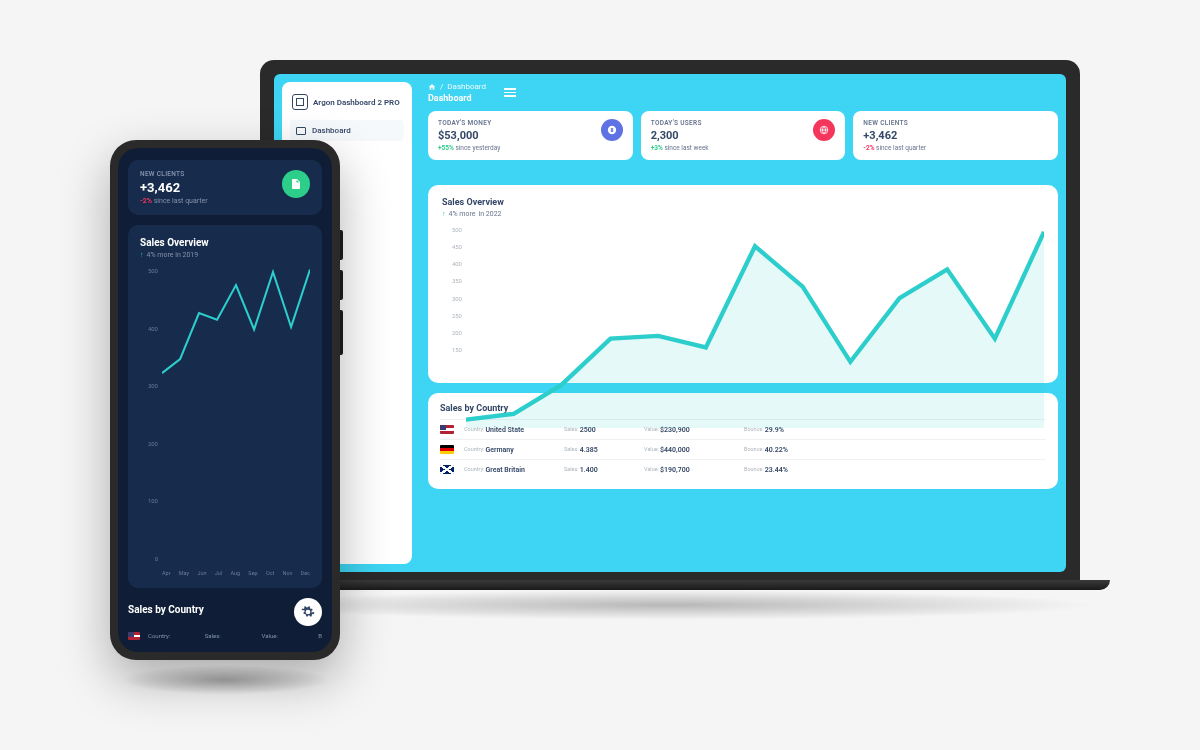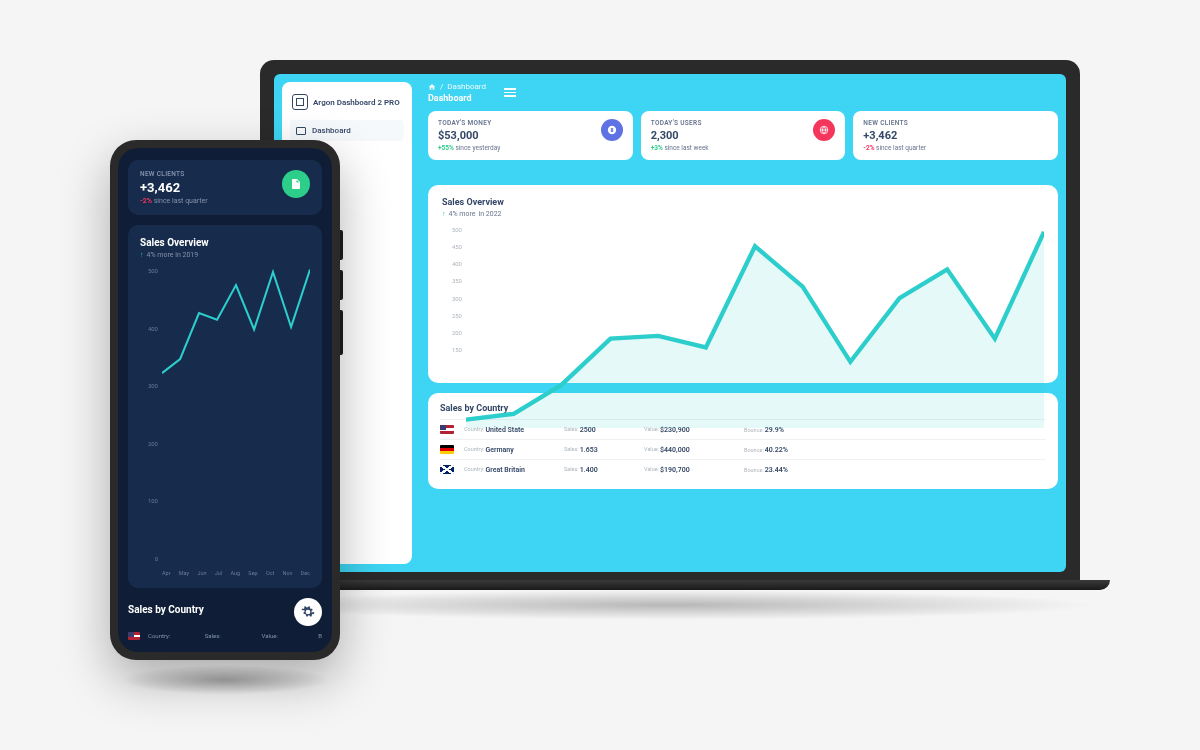--- a/index.html
+++ b/index.html
@@ -64,21 +64,21 @@
 .tbl-row:first-of-type { border-top:none; }
 .flag { width:14px; height:9px; border-radius:1px; flex-shrink:0; }
 .flag.us { background:linear-gradient(#b22234 33%,#fff 33% 66%,#b22234 66%); position:relative; }
 .flag.us::before { content:""; position:absolute; left:0; top:0; width:6px; height:5px; background:#3c3b6e; }
 .flag.de { background:linear-gradient(#000 33%,#dd0000 33% 66%,#ffce00 66%); }
 .flag.gb { background:#012169; position:relative; overflow:hidden; }
 .flag.gb::before { content:""; position:absolute; inset:0; background:linear-gradient(to bottom right,transparent 42%,#fff 42% 58%,transparent 58%),linear-gradient(to bottom left,transparent 42%,#fff 42% 58%,transparent 58%); }
 .col { display:flex; flex-direction:row; gap:1px; }
 .col-label { color:#adb5bd; font-size:5.5px; }
 .col-val { color:#344767; font-weight:600; font-size:7px; }
-.c1 { width:90px; } .c2 { width:70px; } .c3 { width:90px; } .c4 { width:50px;align-items:center; }
+.c1 { width:90px; } .c2 { width:70px; } .c3 { width:90px; } .c4 { width:50px; }
 
 
 .phone { position:absolute; left:110px; top:140px; width:230px; }
 .phone-body { background:#2a2a2a; border-radius:26px; padding:8px; height:520px; box-shadow:0 20px 50px rgba(0,0,0,0.3); position:relative; }
 .phone-btn { position:absolute; right:-3px; width:3px; background:#1a1a1a; border-radius:0 2px 2px 0; }
 .pb1 { top:90px; height:30px; } .pb2 { top:130px; height:30px; } .pb3 { top:170px; height:45px; }
 .phone-screen { background:#0f1e36; border-radius:20px; height:100%; overflow:hidden; padding:12px 10px; display:flex; flex-direction:column; gap:10px; }
 .phone-shadow { height:30px; background:radial-gradient(ellipse at center,rgba(0,0,0,0.3),transparent 70%); margin:5px 10px 0; }
 
 .p-card { background:#172b4d; border-radius:10px; padding:10px 12px; display:flex; justify-content:space-between; align-items:flex-start; }
@@ -227,21 +227,21 @@
               </div>
           </div>
           <div class="tbl-row">
             <div class="flag de"></div>
             <div class="col c1">
                 <div class="col-label">Country:</div>
                 <div class="col-val">Germany</div>
               </div>
             <div class="col c2">
                 <div class="col-label">Sales:</div>
-                <div class="col-val">1.653</div>
+                <div class="col-val">4.385</div>
               </div>
             <div class="col c3">
                 <div class="col-label">Value:</div>
                 <div class="col-val">$440,000</div>
               </div>
             <div class="col c4">
                 <div class="col-label">Bounce:</div>
                 <div class="col-val">40.22%</div>
               </div>
           </div>

